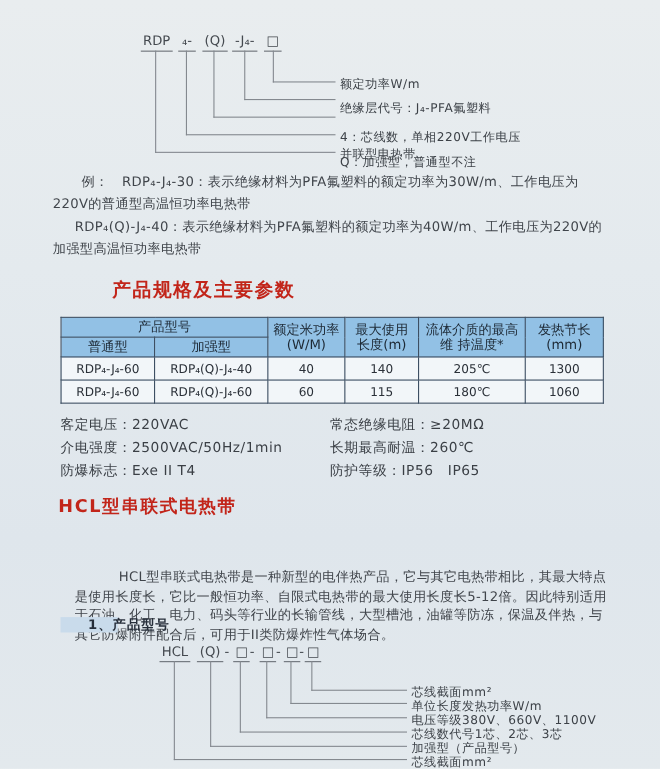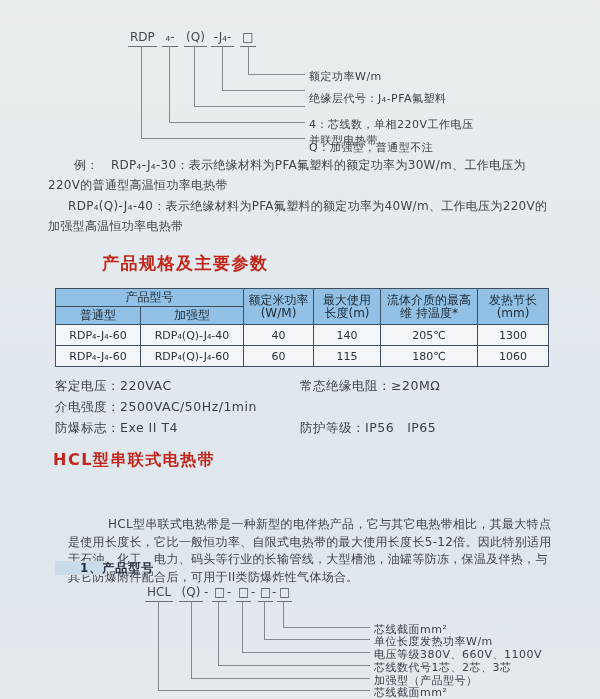--- a/index.html
+++ b/index.html
@@ -96,20 +96,21 @@
         <td>180℃</td>
         <td>1060</td>
       </tr>
     </tbody>
   </table>
 
   <div class="specline" style="left:55px;  top:378px;">客定电压：220VAC</div>
   <div class="specline" style="left:55px;  top:399px;">介电强度：2500VAC/50Hz/1min</div>
   <div class="specline" style="left:55px;  top:420px;">防爆标志：Exe II T4</div>
   <div class="specline" style="left:300px; top:378px;">常态绝缘电阻：≥20MΩ</div>
+  <div class="specline" style="left:300px; top:399px;">长期最高耐温：260℃</div>
   <div class="specline" style="left:300px; top:420px;">防护等级：IP56　IP65</div>
 
   <div class="sec-title" style="left:53px; top:450px; font-size:16px;">HCL型串联式电热带</div>
 
   <p class="para" style="left:68px; top:480px; width:490px; text-indent:40px; line-height:17.5px;margin-top:36px;">HCL型串联式电热带是一种新型的电伴热产品，它与其它电热带相比，其最大特点是使用长度长，它比一般恒功率、自限式电热带的最大使用长度长5-12倍。因此特别适用于石油、化工、电力、码头等行业的长输管线，大型槽池，油罐等防冻，保温及伴热，与其它防爆附件配合后，可用于II类防爆炸性气体场合。</p>
 
   <div class="bluebox"></div>
   <div class="subsec">1、产品型号</div>
 
   <div>

